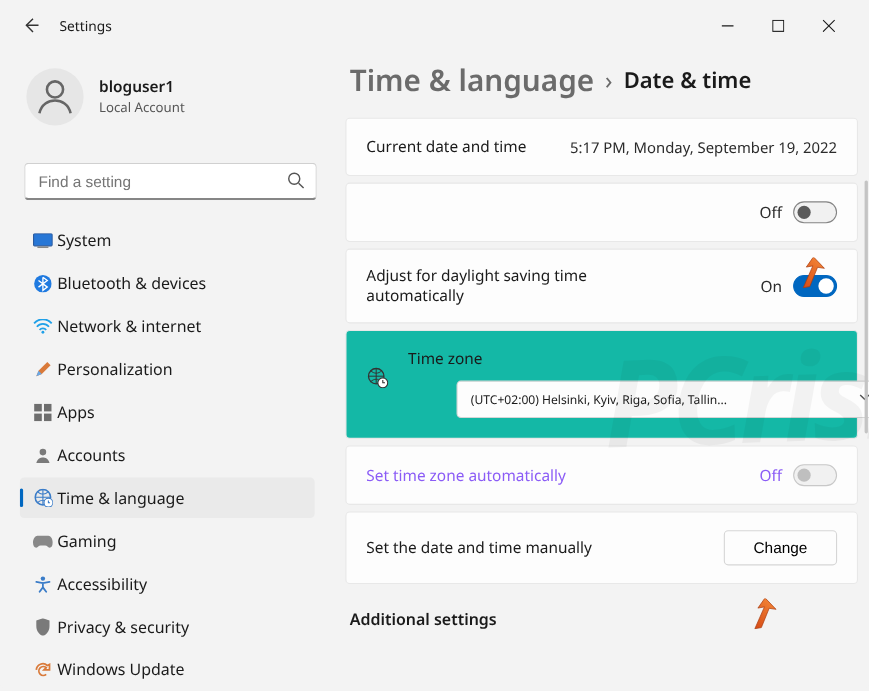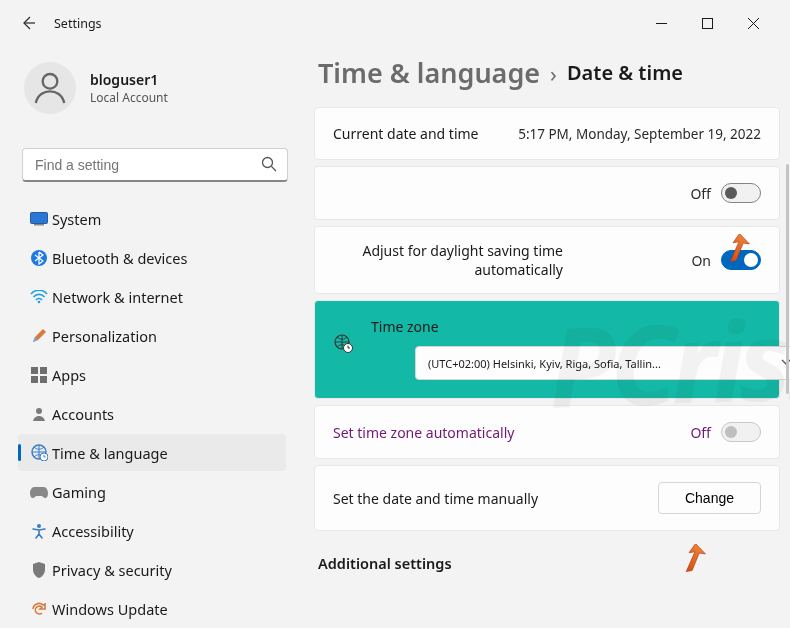--- a/index.html
+++ b/index.html
@@ -78,25 +78,25 @@
 
 .card {
   background: #fdfdfd;
   border: 1px solid #e8e8e8;
   border-radius: 4px;
   padding: 16px 18px;
   margin-bottom: 6px;
   display: flex;
   align-items: center;
 }
-.card.tall { padding: 14px 18px; text-align: right; }
+.card.tall { padding: 14px 18px; }
 .card-label { font-size: 14px; color: #1a1a1a; flex: 0 0 auto; max-width: 250px; }
 .card-value { margin-left: auto; font-size: 13.5px; color: #2b2b2b; }
 .card .on-off { font-size: 14px; margin-right: 10px; }
-.card.disabled .card-label, .card.disabled .on-off { color: #701a75; }
+.card.disabled .card-label, .card.disabled .on-off { color: #8b5cf6; }
 
 .toggle { width: 40px; height: 20px; border-radius: 10px; position: relative; }
 .toggle.off { border: 1px solid #848484; background: #f1f1f1; }
 .toggle.off .knob { width: 12px; height: 12px; border-radius: 50%; background: #5a5a5a; position: absolute; left: 3px; top: 3px; }
 .toggle.on { background: #0067c0; border: 1px solid #0067c0; }
 .toggle.on .knob { width: 14px; height: 14px; border-radius: 50%; background: #fff; position: absolute; right: 2px; top: 2px; }
 .toggle.disabled { border-color: #c8c8c8; }
 .toggle.disabled .knob { background: #bfbfbf; }
 
 .tz-card { background: #14b8a6; border: 1px solid #e8e8e8; border-radius: 4px; padding: 16px 18px 18px 18px; margin-bottom: 6px; display: flex; align-items: flex-start; gap: 18px; }

